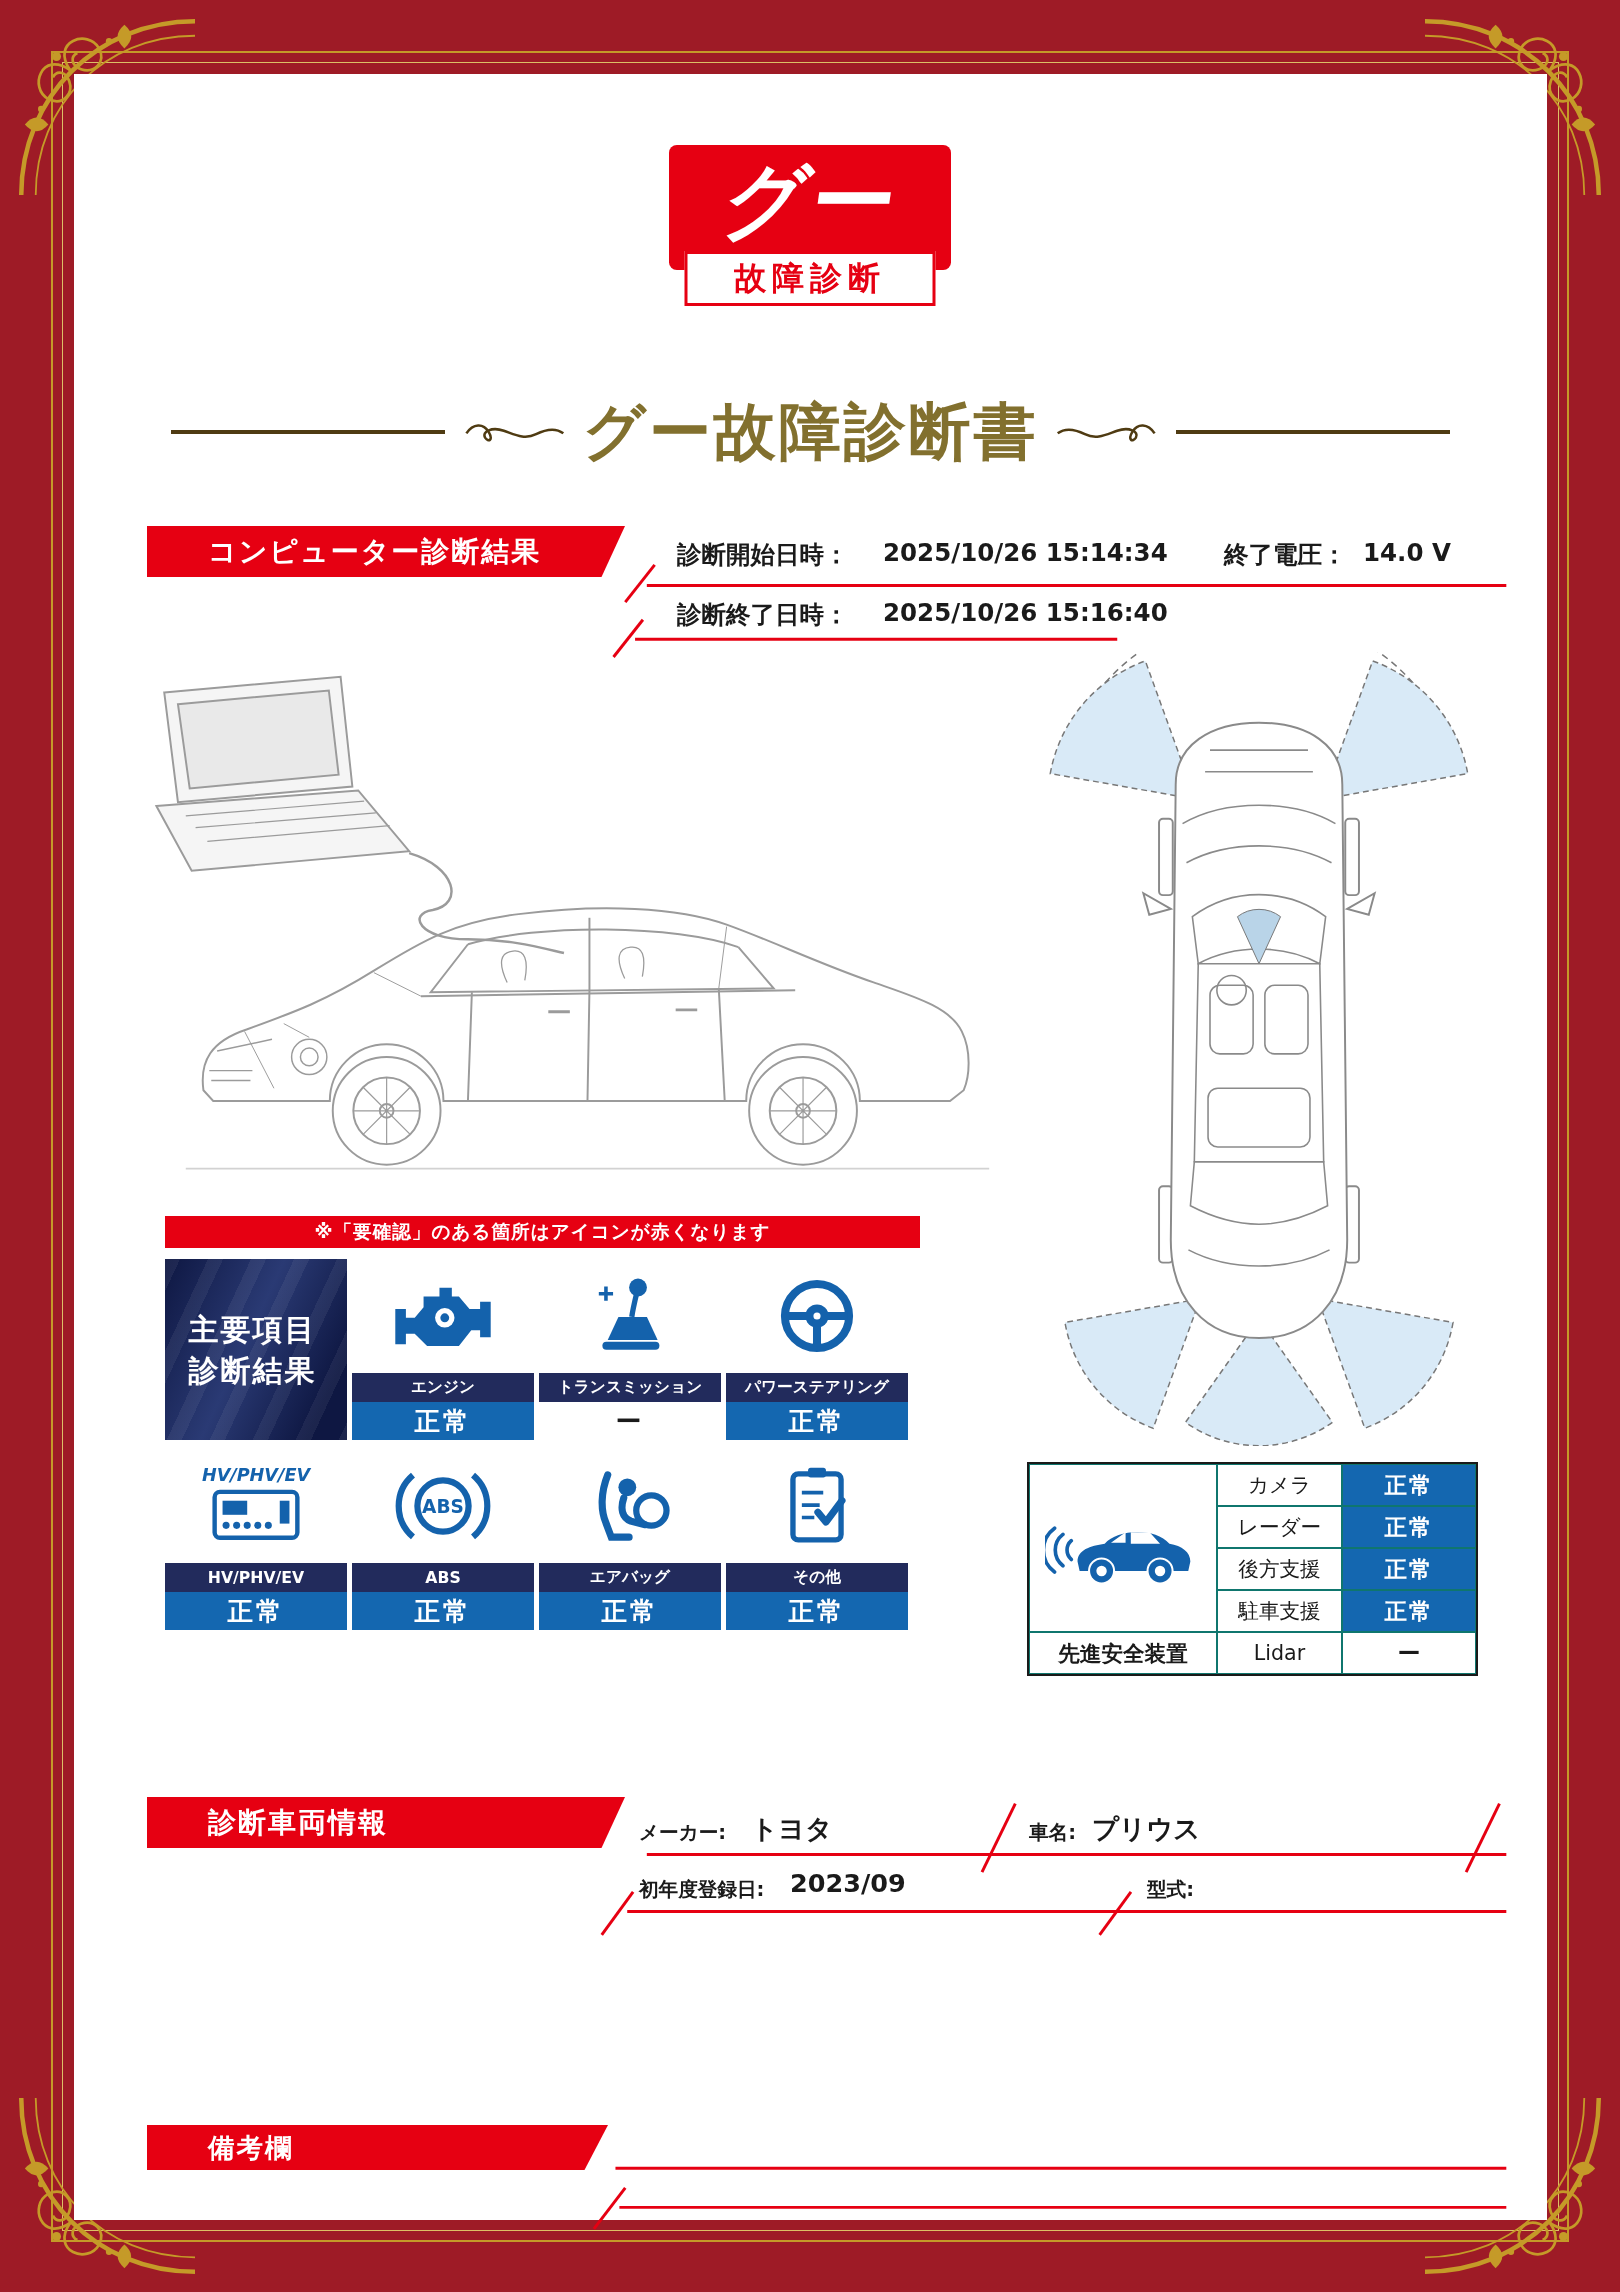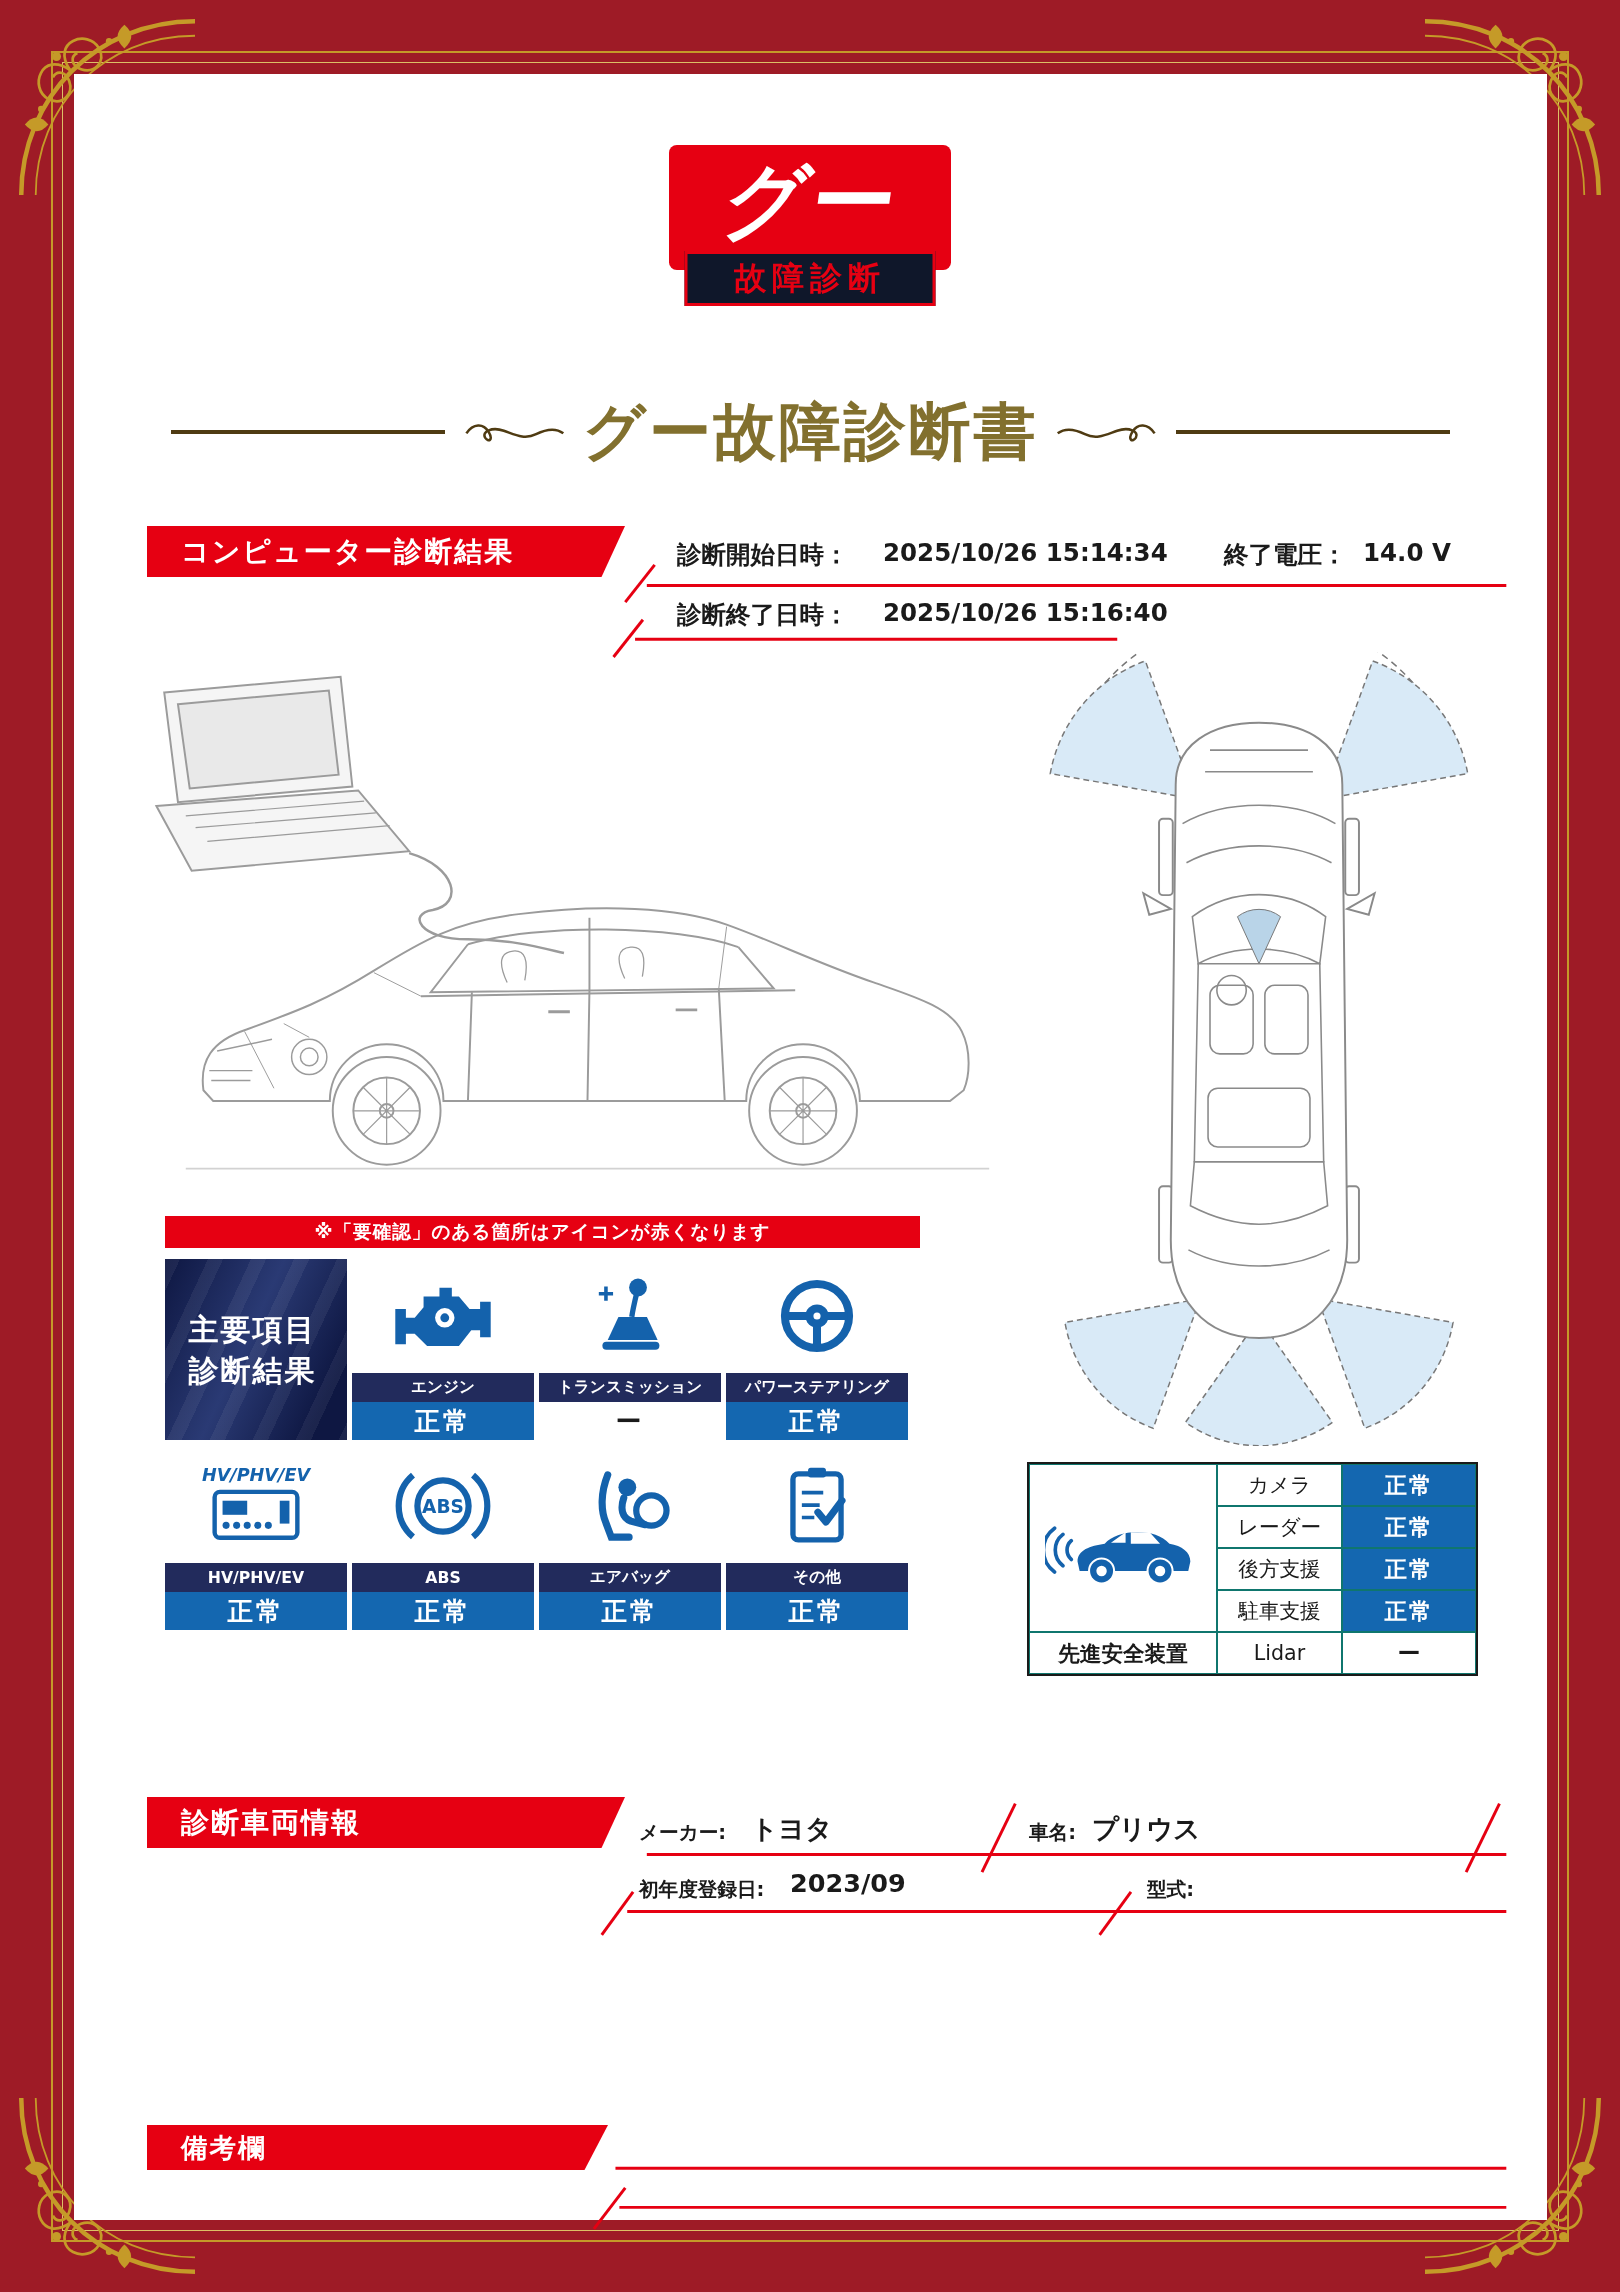--- a/index.html
+++ b/index.html
@@ -12,35 +12,35 @@
   .corner.tl{left:13.7px;top:13.7px}
   .corner.tr{right:13.7px;top:13.7px;transform:scaleX(-1)}
   .corner.bl{left:13.7px;bottom:13.7px;transform:scaleY(-1)}
   .corner.br{right:13.7px;bottom:13.7px;transform:scale(-1,-1)}
   .abs{position:absolute;}
 
   
   .logo-box{position:absolute;left:50%;top:145px;transform:translateX(-50%);width:282px;height:125px;
             background:#e60012;border-radius:7.8px;display:flex;align-items:center;justify-content:center;}
   .logo-main{color:#fff;font-size:84px;font-weight:800;transform:skewX(-8deg);letter-spacing:2px;line-height:1;padding-bottom:13.7px;}
-  .logo-sub-box{position:absolute;left:50%;top:251px;transform:translateX(-50%);width:251px;height:55px;background:#0f172a;
+  .logo-sub-box{position:absolute;left:50%;top:251px;transform:translateX(-50%);width:251px;height:55px;background:#ffffff;
             border:3.9px solid #e60012;box-sizing:border-box;display:flex;align-items:center;justify-content:center;}
   .logo-sub{color:#e60012;font-size:32px;font-weight:800;letter-spacing:5.9px;}
 
   
   .title-row{position:absolute;left:74px;top:390px;width:1473px;display:flex;align-items:center;justify-content:center;gap:18px;}
   .tline{width:274px;height:4.9px;background:#4f3b12;}
   .tswirl{width:102px;height:29px;color:#4f3b12;}
   .tswirl.right{transform:scaleX(-1);}
   .main-title{font-size:62px;font-weight:800;color:#82702e;letter-spacing:2.9px;white-space:nowrap;}
 
   
   .banner{position:absolute;left:147px;width:478px;height:51px;background:#e60012;color:#fff;display:flex;align-items:center;
           clip-path:polygon(0 0,100% 0,calc(100% - 23.5px) 100%,0 100%);}
-  .banner .btxt{padding-left:34px;font-size:28px;font-weight:800;letter-spacing:2px;white-space:nowrap;}
+  .banner .btxt{padding-left:61px;font-size:28px;font-weight:800;letter-spacing:2px;white-space:nowrap;}
   .banner.remarks{top:2125px;width:461px;height:45px;}
   .banner.remarks .btxt{font-size:26.5px;}
 
   .dlabel{position:absolute;font-size:24.5px;font-weight:700;color:#1a1a1a;white-space:nowrap;padding-left:38px;}
   .vlabel{position:absolute;font-size:19.6px;font-weight:700;color:#1a1a1a;white-space:nowrap;}
   .vvalue{position:absolute;font-size:26.5px;font-weight:600;color:#1a1a1a;white-space:nowrap;}
 
   .deco-lines{position:absolute;left:0;top:0;pointer-events:none;}
 
   

